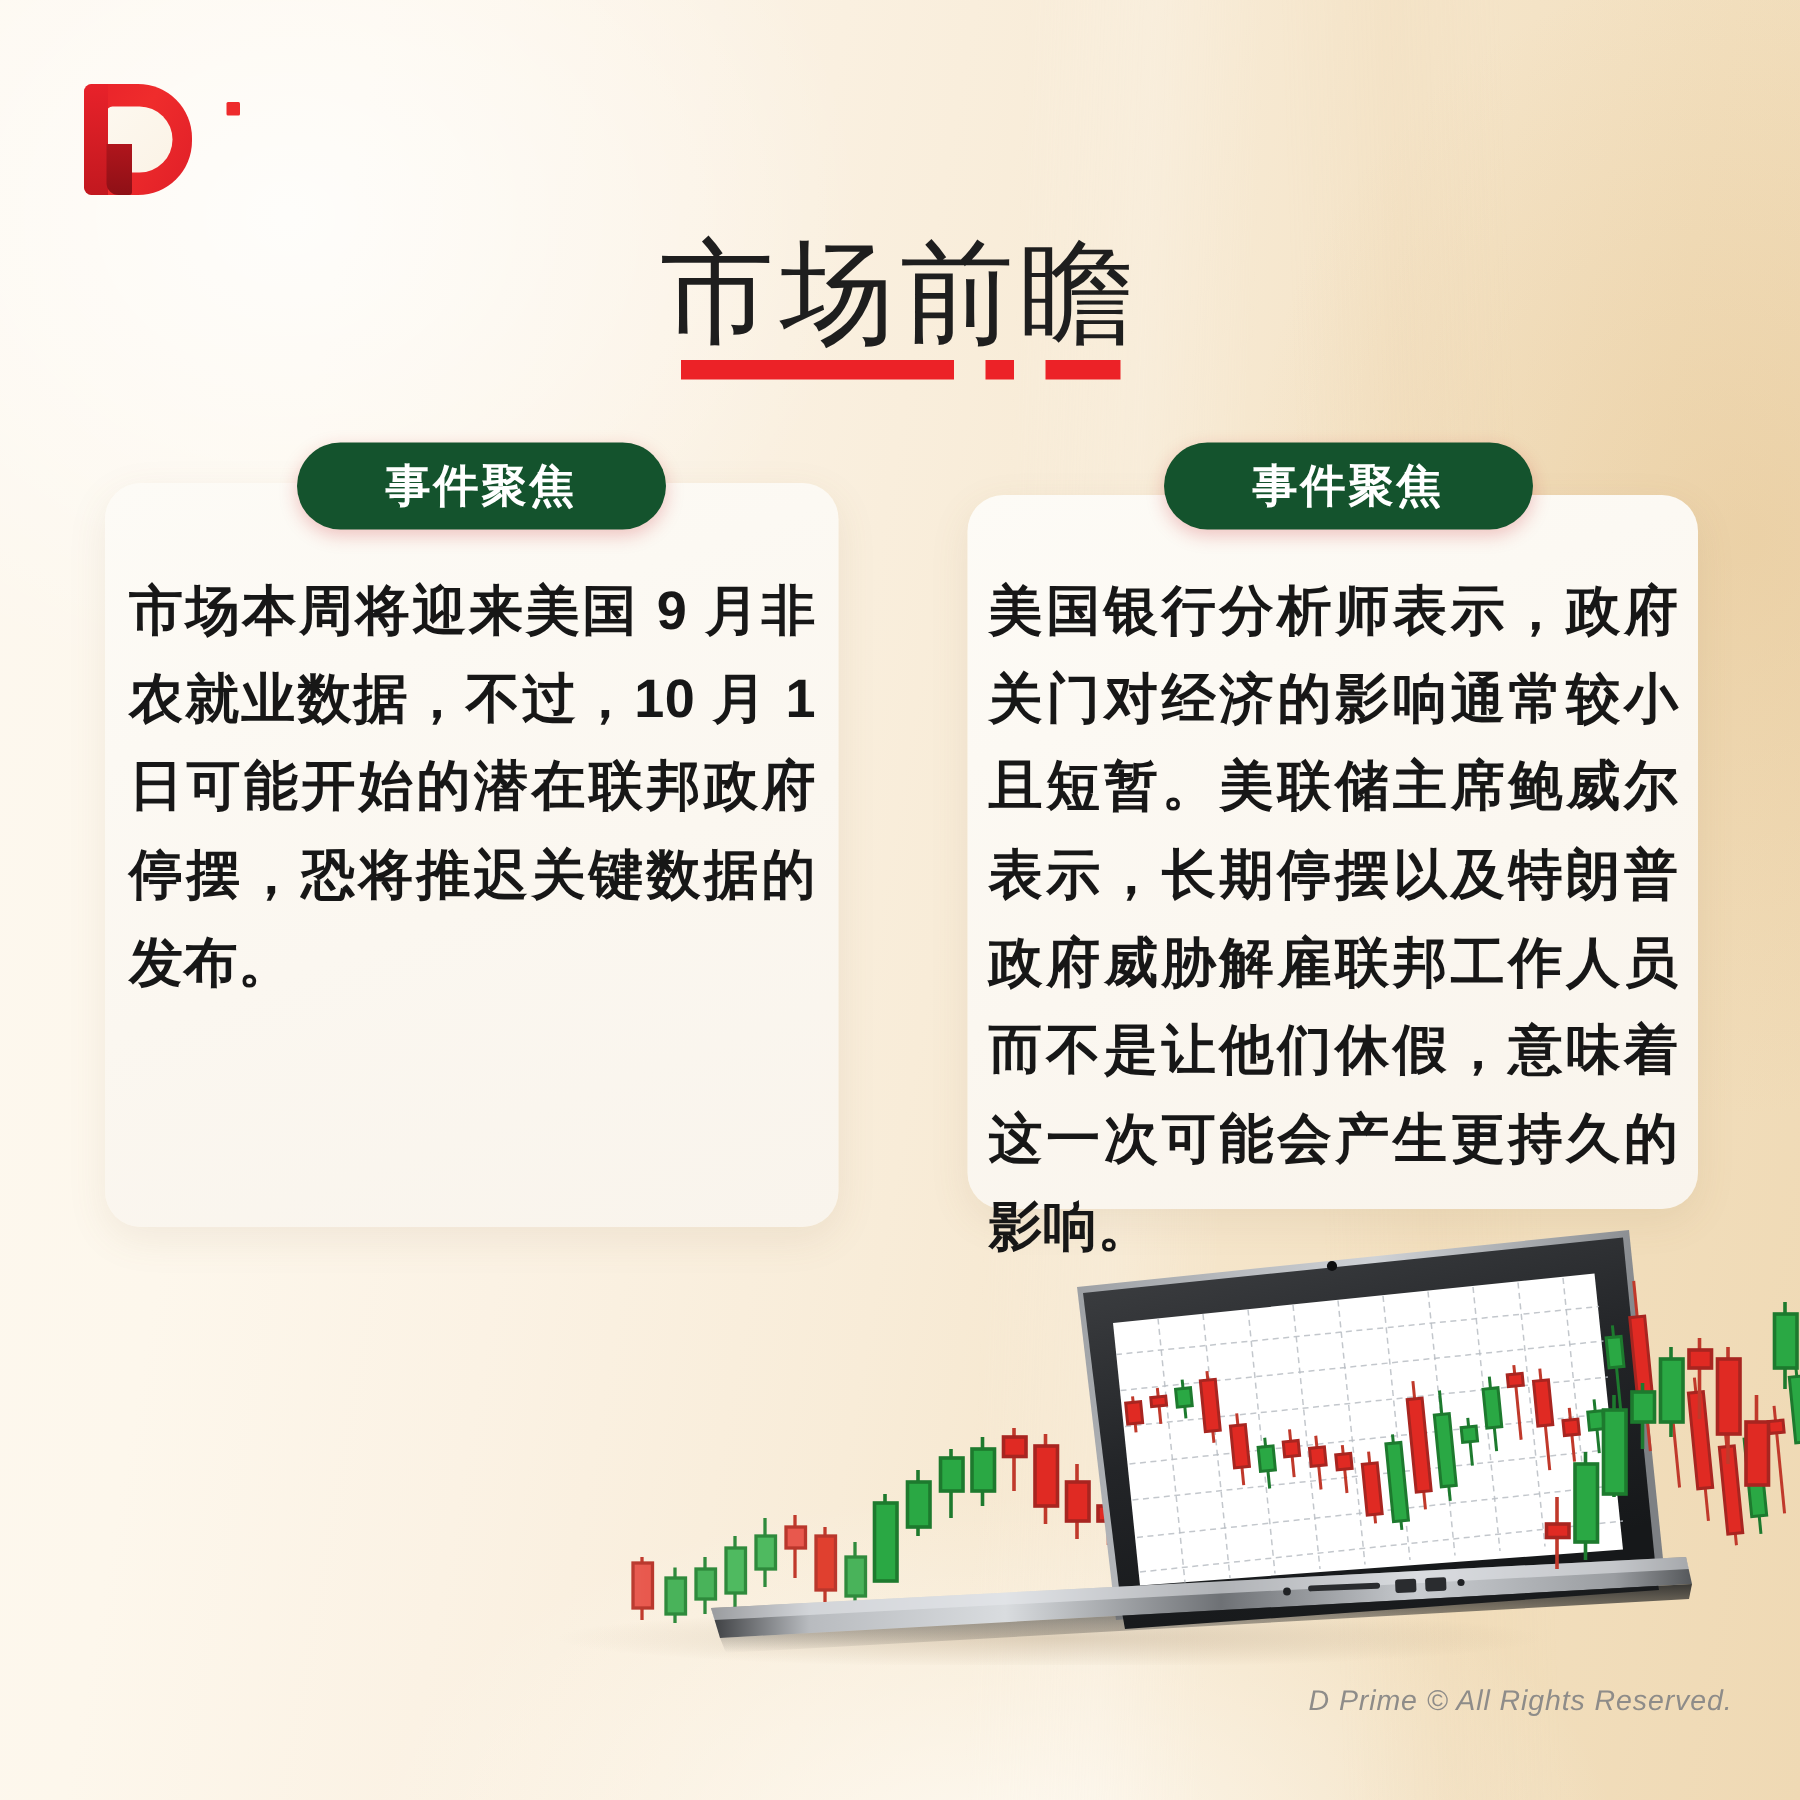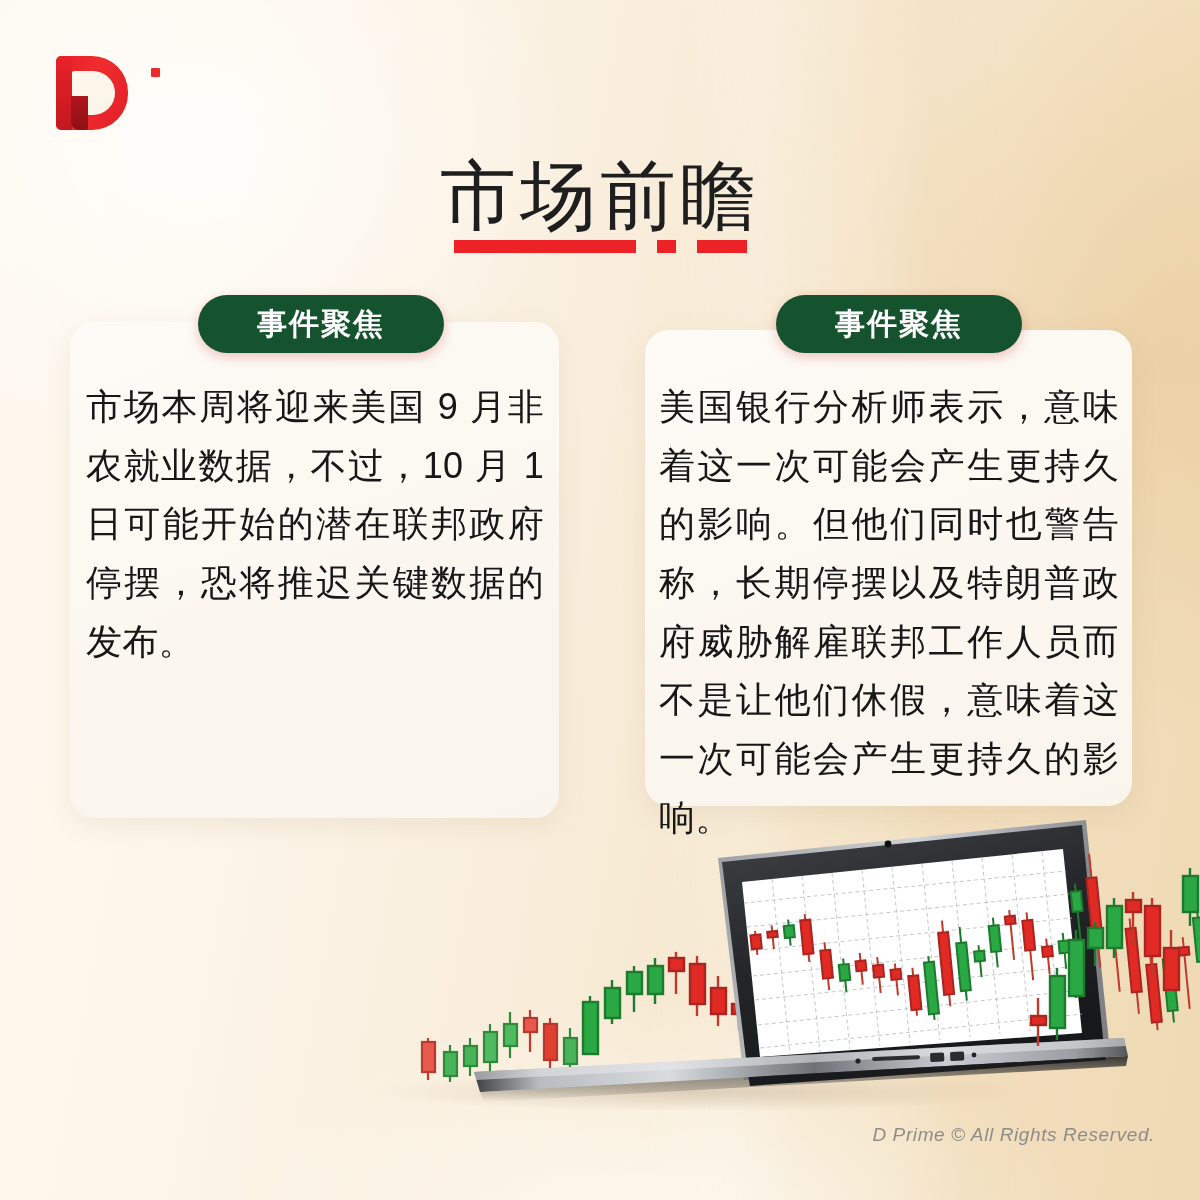--- a/index.html
+++ b/index.html
@@ -98,21 +98,21 @@
     background:#14532d;
     display:flex; align-items:center; justify-content:center;
     color:#fff; font-size:30px; font-weight:700; letter-spacing:2px;
     box-shadow:0 4px 12px rgba(200,30,35,.25);
   }
   .badge-left{ left:198px; top:295px; width:246px; }
   .badge-right{ left:776px; top:295px; width:246px; }
 
   .card-body{
     position:absolute; color:#171717;
-    font-size:36px; line-height:1.63; font-weight:400;
+    font-size:36px; line-height:1.63; font-weight:700;
     letter-spacing:.3px; text-align:justify;
   }
   .body-left{ left:86px; top:378px; width:458px; }
   .body-right{ left:659px; top:378px; width:460px; }
   .card-body p + p{ margin-top:34px; }
 
   
   .scene{ position:absolute; left:0; top:780px; width:1200px; height:330px; }
   .scene svg{ display:block; }
 
@@ -150,21 +150,21 @@
 <div class="card card-right"></div>
 
 <div class="badge badge-left">事件聚焦</div>
 <div class="badge badge-right">事件聚焦</div>
 
 <div class="card-body body-left">
   <p>市场本周将迎来美国 9 月非农就业数据，不过，10 月 1 日可能开始的潜在联邦政府停摆，恐将推迟关键数据的发布。</p>
 </div>
 
 <div class="card-body body-right">
-  <p>美国银行分析师表示，意味着这一次可能会产生更持久的影响。但他们同时也警告称，长期停摆以及特朗普政府威胁解雇联邦工作人员而不是让他们休假，意味着这一次可能会产生更持久的影响。</p>
+  <p>美国银行分析师表示，政府关门对经济的影响通常较小且短暂。美联储主席鲍威尔表示，长期停摆以及特朗普政府威胁解雇联邦工作人员而不是让他们休假，意味着这一次可能会产生更持久的影响。</p>
 </div>
 
 <div class="scene">
   <svg width="1200" height="330" viewBox="0 0 1200 330" xmlns="http://www.w3.org/2000/svg">
     <defs>
       <linearGradient id="fadeL" x1="0" y1="0" x2="1" y2="0">
         <stop offset="0" stop-color="#fff" stop-opacity="0"></stop>
         <stop offset="0.30" stop-color="#fff" stop-opacity="0.55"></stop>
         <stop offset="0.62" stop-color="#fff" stop-opacity="1"></stop>
         <stop offset="1" stop-color="#fff" stop-opacity="1"></stop>

